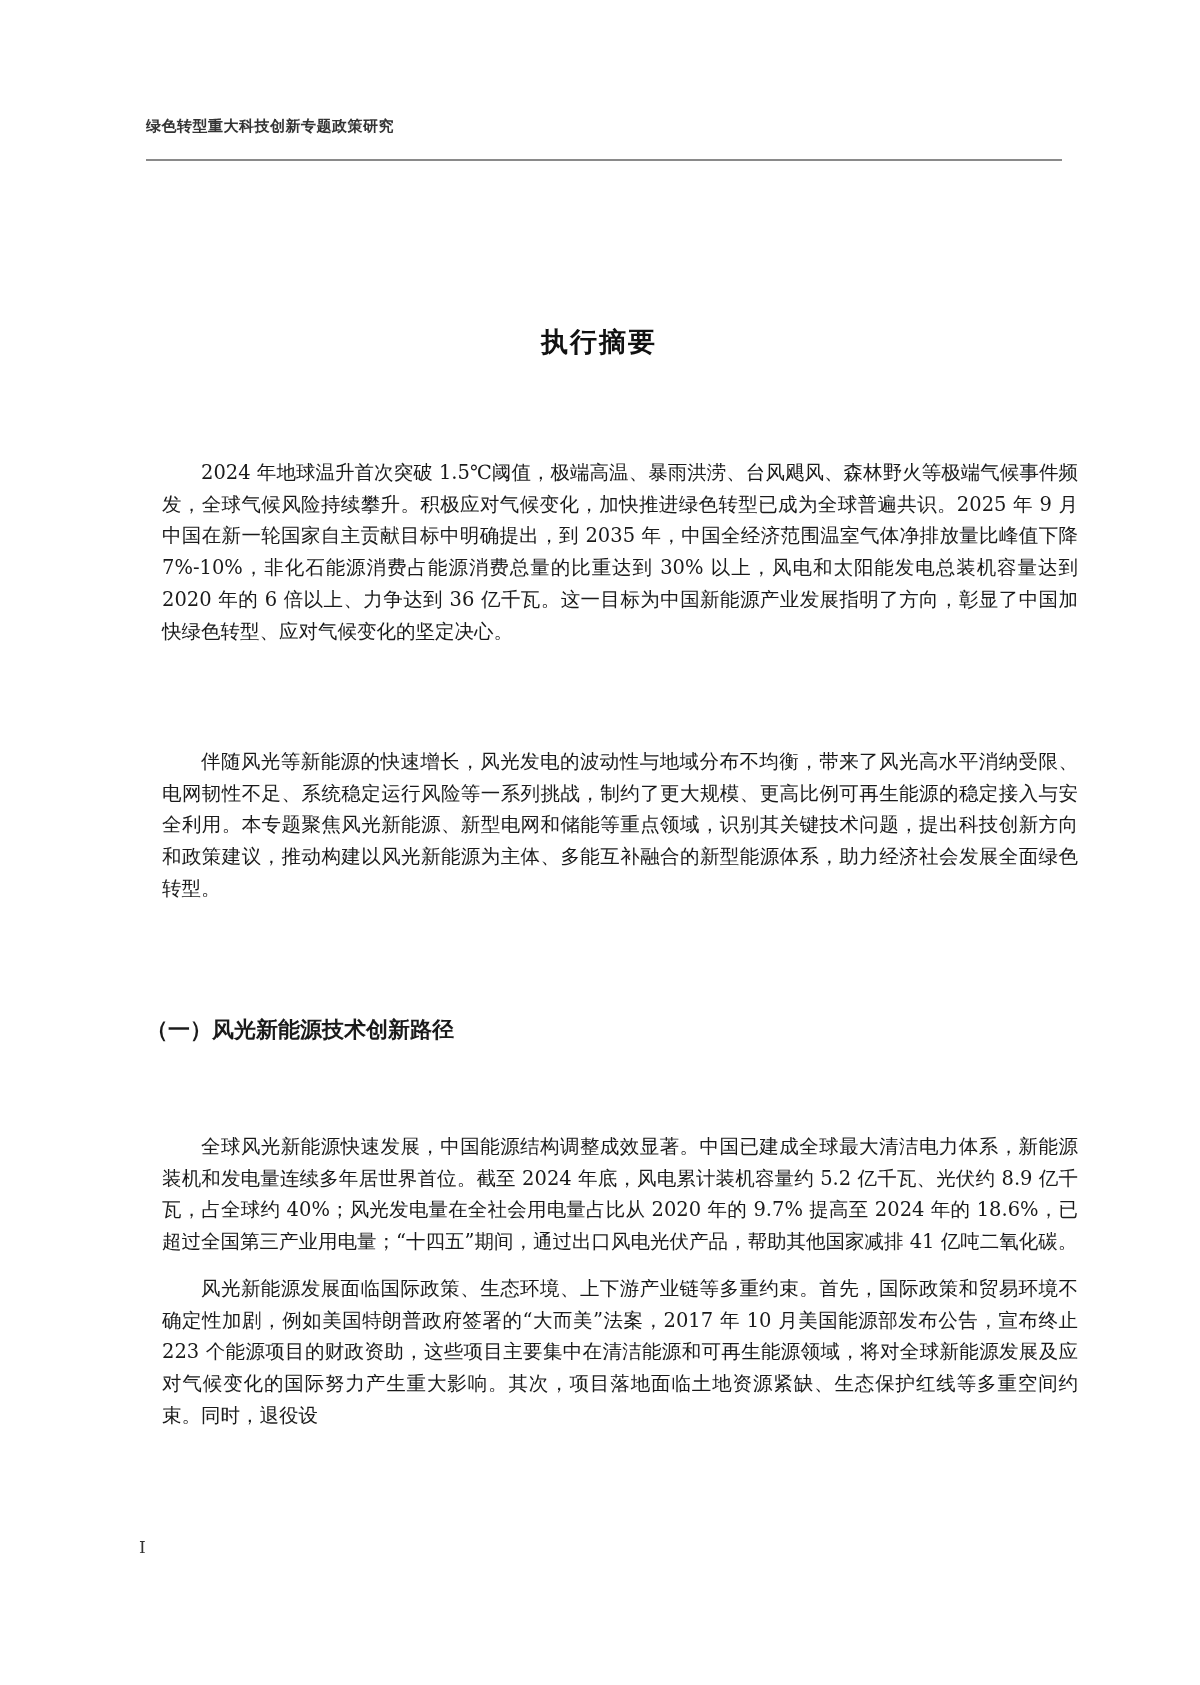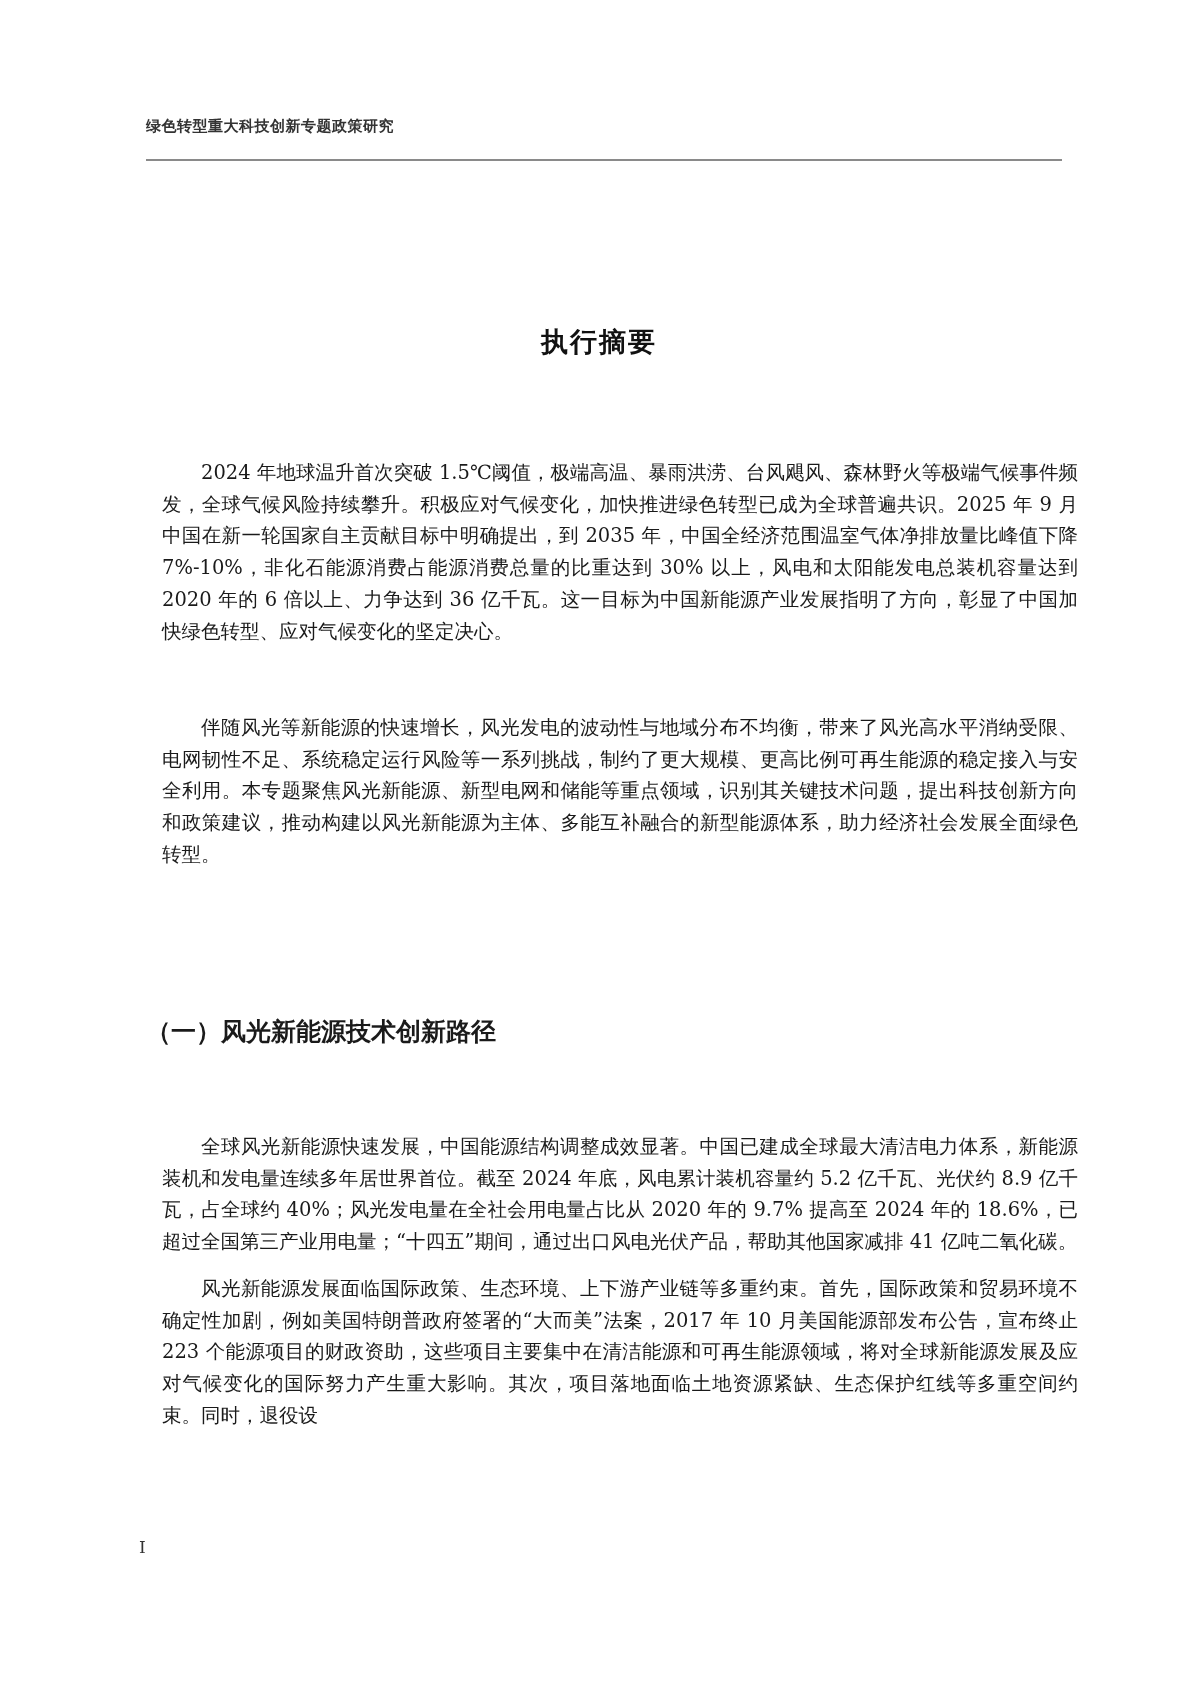--- a/index.html
+++ b/index.html
@@ -55,40 +55,40 @@
       text-indent: 2em;
       margin: 16px;
       color: #1a1a1a;
     }
     .section-heading {
       position: absolute;
       left: 146px;
       top: 1015px;
       font-family: "DejaVu Sans", "Liberation Sans", sans-serif;
       font-weight: bold;
-      font-size: 25px;
+      font-size: 22px;
       color: #1a1a1a;
     }
     .page-number {
       position: absolute;
       left: 139px;
       top: 1537px;
       font-size: 17px;
       color: #333333;
     }
   </style>
 </head>
 <body>
 
 <div class="running-header">绿色转型重大科技创新专题政策研究</div>
 <div class="header-rule"></div>
 
 <h1 class="page-title" style="margin:0;">执行摘要</h1>
 
 <p class="para" style="top:441px;">2024 年地球温升首次突破 1.5℃阈值，极端高温、暴雨洪涝、台风飓风、森林野火等极端气候事件频发，全球气候风险持续攀升。积极应对气候变化，加快推进绿色转型已成为全球普遍共识。2025 年 9 月中国在新一轮国家自主贡献目标中明确提出，到 2035 年，中国全经济范围温室气体净排放量比峰值下降 7%-10%，非化石能源消费占能源消费总量的比重达到 30% 以上，风电和太阳能发电总装机容量达到 2020 年的 6 倍以上、力争达到 36 亿千瓦。这一目标为中国新能源产业发展指明了方向，彰显了中国加快绿色转型、应对气候变化的坚定决心。</p>
-<p class="para" style="top:696px;">伴随风光等新能源的快速增长，风光发电的波动性与地域分布不均衡，带来了风光高水平消纳受限、电网韧性不足、系统稳定运行风险等一系列挑战，制约了更大规模、更高比例可再生能源的稳定接入与安全利用。本专题聚焦风光新能源、新型电网和储能等重点领域，识别其关键技术问题，提出科技创新方向和政策建议，推动构建以风光新能源为主体、多能互补融合的新型能源体系，助力经济社会发展全面绿色转型。</p>
+<p class="para" style="top:730px;">伴随风光等新能源的快速增长，风光发电的波动性与地域分布不均衡，带来了风光高水平消纳受限、电网韧性不足、系统稳定运行风险等一系列挑战，制约了更大规模、更高比例可再生能源的稳定接入与安全利用。本专题聚焦风光新能源、新型电网和储能等重点领域，识别其关键技术问题，提出科技创新方向和政策建议，推动构建以风光新能源为主体、多能互补融合的新型能源体系，助力经济社会发展全面绿色转型。</p>
 
 <div class="section-heading">（一）风光新能源技术创新路径</div>
 
 <p class="para" style="top:1115px;">全球风光新能源快速发展，中国能源结构调整成效显著。中国已建成全球最大清洁电力体系，新能源装机和发电量连续多年居世界首位。截至 2024 年底，风电累计装机容量约 5.2 亿千瓦、光伏约 8.9 亿千瓦，占全球约 40%；风光发电量在全社会用电量占比从 2020 年的 9.7% 提高至 2024 年的 18.6%，已超过全国第三产业用电量；“十四五”期间，通过出口风电光伏产品，帮助其他国家减排 41 亿吨二氧化碳。</p>
 <p class="para" style="top:1257px;">风光新能源发展面临国际政策、生态环境、上下游产业链等多重约束。首先，国际政策和贸易环境不确定性加剧，例如美国特朗普政府签署的“大而美”法案，2017 年 10 月美国能源部发布公告，宣布终止 223 个能源项目的财政资助，这些项目主要集中在清洁能源和可再生能源领域，将对全球新能源发展及应对气候变化的国际努力产生重大影响。其次，项目落地面临土地资源紧缺、生态保护红线等多重空间约束。同时，退役设</p>
 
 <div class="page-number">I</div>
 
 </body></html>

